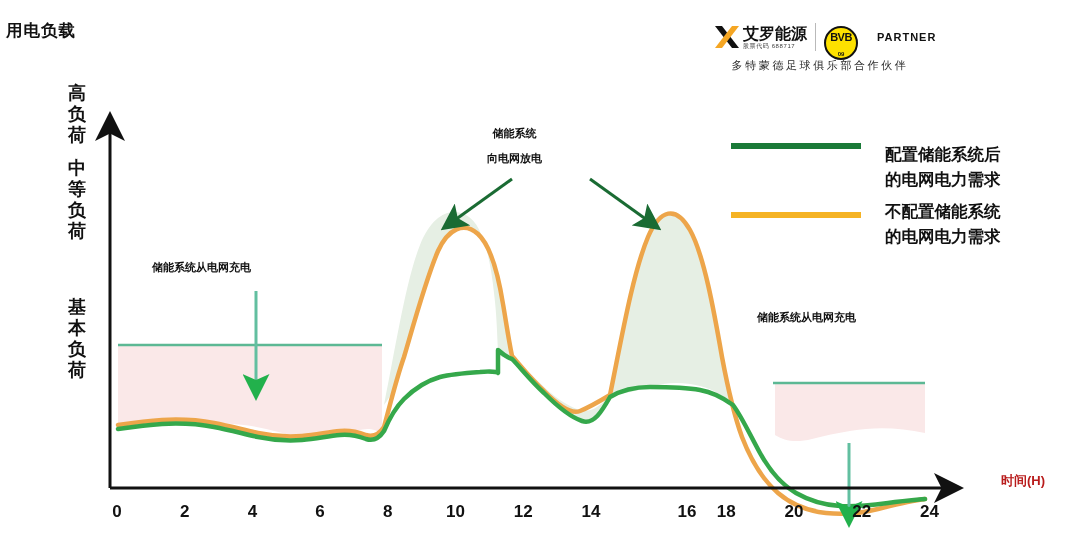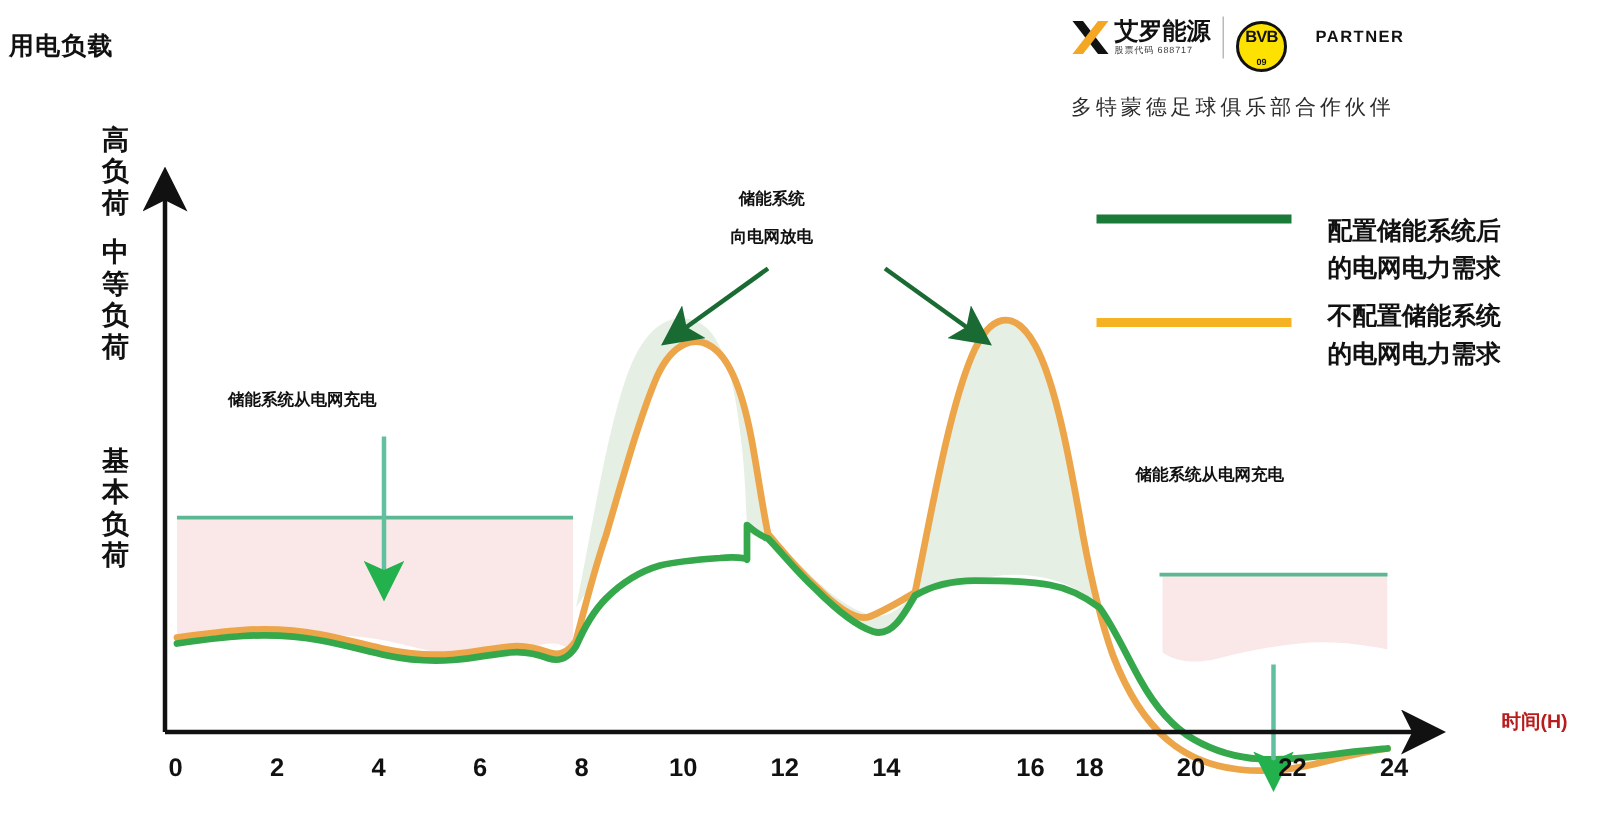--- a/index.html
+++ b/index.html
@@ -8,21 +8,21 @@
     font-family:"Liberation Sans","DejaVu Sans",sans-serif;
     position:relative;
   }
   
   .header{position:absolute;left:0;top:0;width:1080px;height:95px;}
   .title{
     position:absolute;left:175px;top:14px;width:520px;
     text-align:center;font-size:43px;font-weight:bold;color:#111;
     letter-spacing:10px;line-height:58px;white-space:nowrap;
   }
-  .brandblock{position:absolute;left:714px;top:8px;width:220px;height:58px;}
+  .brandblock{position:absolute;left:714px;top:20px;width:220px;height:58px;}
   .brandrow{display:flex;align-items:center;height:34px;}
   .solax-x{
     position:relative;width:26px;height:26px;margin-right:3px;flex:none;
   }
   .solax-x svg{display:block;}
   .solax-txt{display:flex;flex-direction:column;justify-content:center;}
   .solax-name{font-size:16px;font-weight:bold;color:#111;line-height:17px;letter-spacing:0px;white-space:nowrap;}
   .solax-code{font-size:6px;color:#3a3a3a;line-height:8px;letter-spacing:.6px;white-space:nowrap;}
   .vdiv{width:1px;height:28px;background:#b9b9b9;margin:0 8px;flex:none;}
   .bvb{
@@ -32,21 +32,21 @@
   .bvb-t{
     position:absolute;left:0;right:0;top:4px;text-align:center;
     font-size:11px;font-weight:bold;color:#111;line-height:11px;letter-spacing:-0.5px;
   }
   .bvb-n{
     position:absolute;left:0;right:0;bottom:1px;text-align:center;
     font-size:6px;font-weight:bold;color:#111;line-height:6px;
   }
   .partner{font-size:11px;font-weight:bold;color:#111;letter-spacing:1px;margin-left:7px;white-space:nowrap;padding-left:12px;}
   .brandfoot{
-    margin-top:21px;font-size:14px;color:#2b2b2b;letter-spacing:2.6px;
+    margin-top:4px;font-size:11px;color:#2b2b2b;letter-spacing:2.6px;
     text-align:center;width:212px;white-space:nowrap;
   }
   
   .plot{position:absolute;left:0;top:95px;width:1080px;height:450px;}
   .plot svg{display:block;}
   
   .lbl{position:absolute;color:#111;font-weight:bold;white-space:pre;}
   .ylabel{left:6px;top:20px;font-size:16.5px;letter-spacing:1px;}
   .ytick{
     left:66px;font-size:18px;letter-spacing:0px;width:22px;text-align:center;

